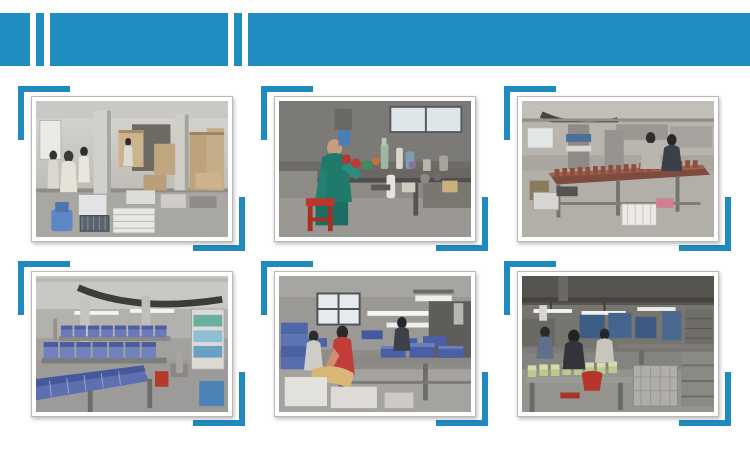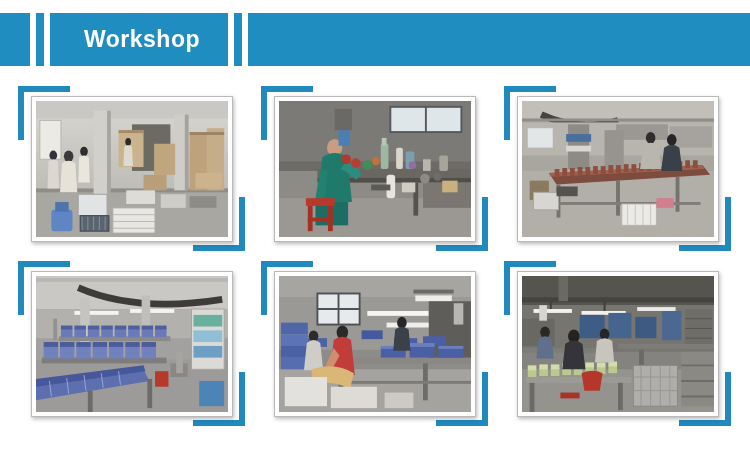--- a/index.html
+++ b/index.html
@@ -132,21 +132,20 @@
 </head>
 <body>
 
 <div class="page">
 
   <div class="header-bar">
     <div class="header-divider hd-1"></div>
     <div class="header-divider hd-2"></div>
     <div class="header-divider hd-3"></div>
     <div class="header-divider hd-4"></div>
-    <div class="header-title">Workshop</div>
   </div>
 
   <div class="gallery">
 
     <div class="card pos-r0c0">
       <div class="bracket-tl"></div>
       <div class="bracket-br"></div>
       <div class="photo-frame">
         <div class="photo">
           <svg viewBox="0 0 200 140" preserveAspectRatio="none" aria-hidden="true">

